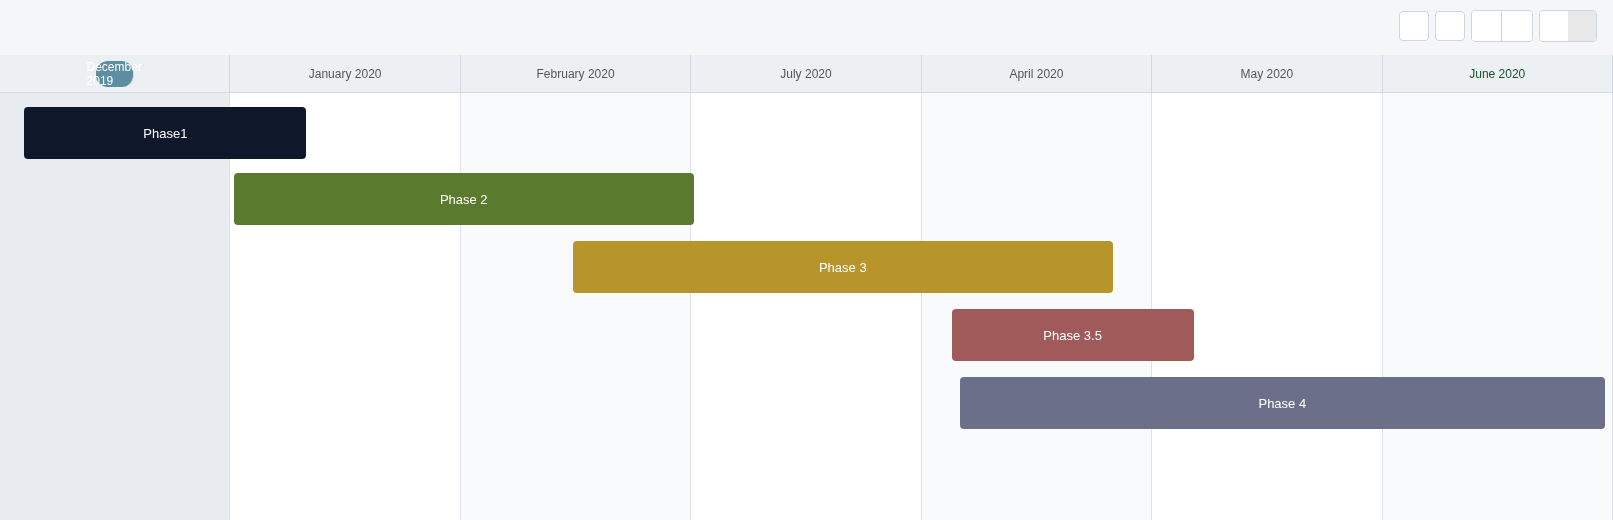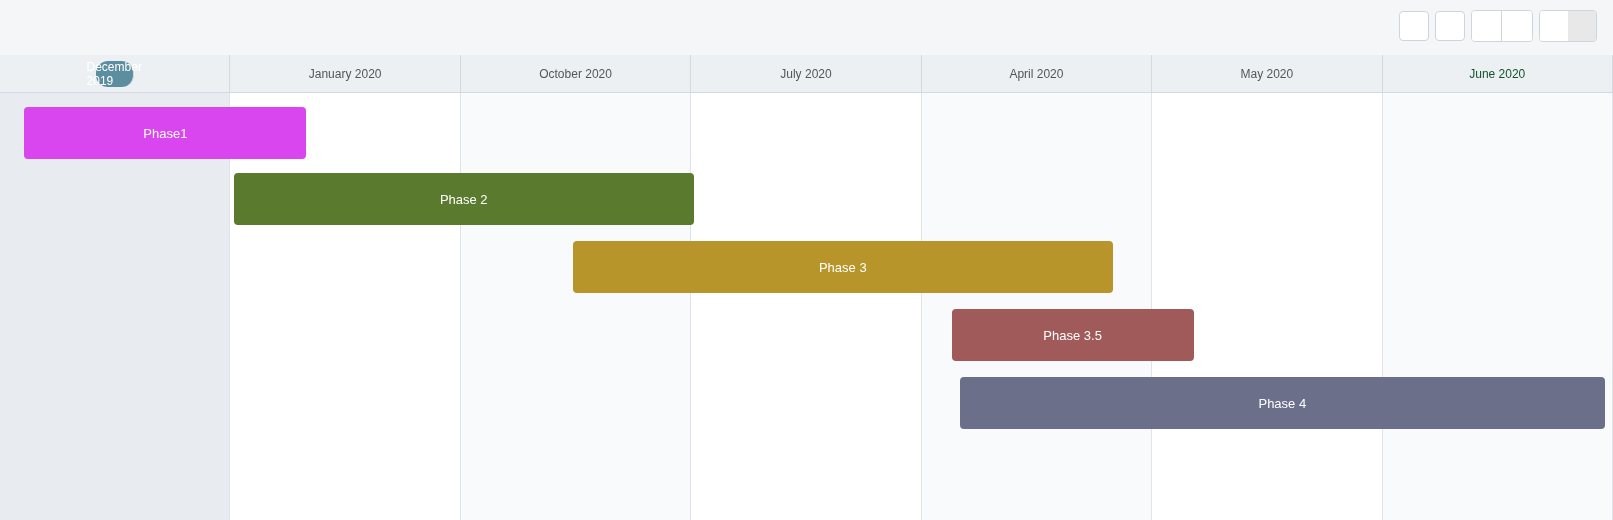--- a/index.html
+++ b/index.html
@@ -181,21 +181,21 @@
 
 <div class="gantt-container">
   <div class="header-row" id="header-row">
       <div class="header-cell-wrapper">
         <div class="header-cell current">December 2019</div>
       </div>
       <div class="header-cell-wrapper" style="border-right: 1px solid rgb(212, 217, 223);">
         <div style="font-size: 12px; color: rgb(85, 85, 85);">January 2020</div>
       </div>
       <div class="header-cell-wrapper" style="border-right: 1px solid rgb(212, 217, 223);">
-        <div style="font-size: 12px; color: rgb(85, 85, 85);">October 2020</div>
+        <div style="font-size: 12px; color: rgb(85, 85, 85);">February 2020</div>
       </div>
       <div class="header-cell-wrapper" style="border-right: 1px solid rgb(212, 217, 223);">
         <div style="font-size: 12px; color: rgb(85, 85, 85);">July 2020</div>
       </div>
       <div class="header-cell-wrapper" style="border-right: 1px solid rgb(212, 217, 223);">
         <div style="font-size: 12px; color: rgb(85, 85, 85);">April 2020</div>
       </div>
       <div class="header-cell-wrapper" style="border-right: 1px solid rgb(212, 217, 223);">
         <div style="font-size: 12px; color: rgb(85, 85, 85);">May 2020</div>
       </div>
@@ -207,20 +207,20 @@
     <div id="grid-cols" style="display:flex;position:absolute;top:0;left:0;right:0;bottom:0;">
         <div class="grid-col" style="background: rgb(232, 236, 240);"></div>
         <div class="grid-col" style="background: rgb(255, 255, 255);"></div>
         <div class="grid-col" style="background: rgb(249, 250, 251);"></div>
         <div class="grid-col" style="background: rgb(255, 255, 255);"></div>
         <div class="grid-col" style="background: rgb(249, 250, 251);"></div>
         <div class="grid-col" style="background: rgb(255, 255, 255);"></div>
         <div class="grid-col" style="background: rgb(249, 250, 251);"></div>
       </div>
     <div class="bars-layer" id="bars-layer">
-        <div class="gantt-bar" style="left: 1.5%; width: 17.5%; top: 14px; background-color: #d946ef;">Phase1</div>
+        <div class="gantt-bar" style="left: 1.5%; width: 17.5%; top: 14px; background-color: #0f172a;">Phase1</div>
         <div class="gantt-bar" style="left: 14.5%; width: 28.5%; top: 80px; background-color: rgb(90, 122, 46);">Phase 2</div>
         <div class="gantt-bar" style="left: 35.5%; width: 33.5%; top: 148px; background-color: rgb(184, 149, 42);">Phase 3</div>
         <div class="gantt-bar" style="left: 59%; width: 15%; top: 216px; background-color: rgb(160, 90, 90);">Phase 3.5</div>
         <div class="gantt-bar" style="left: 59.5%; width: 40%; top: 284px; background-color: rgb(107, 111, 138);">Phase 4</div>
       </div>
   </div>
 </div>
 
 </body></html>

